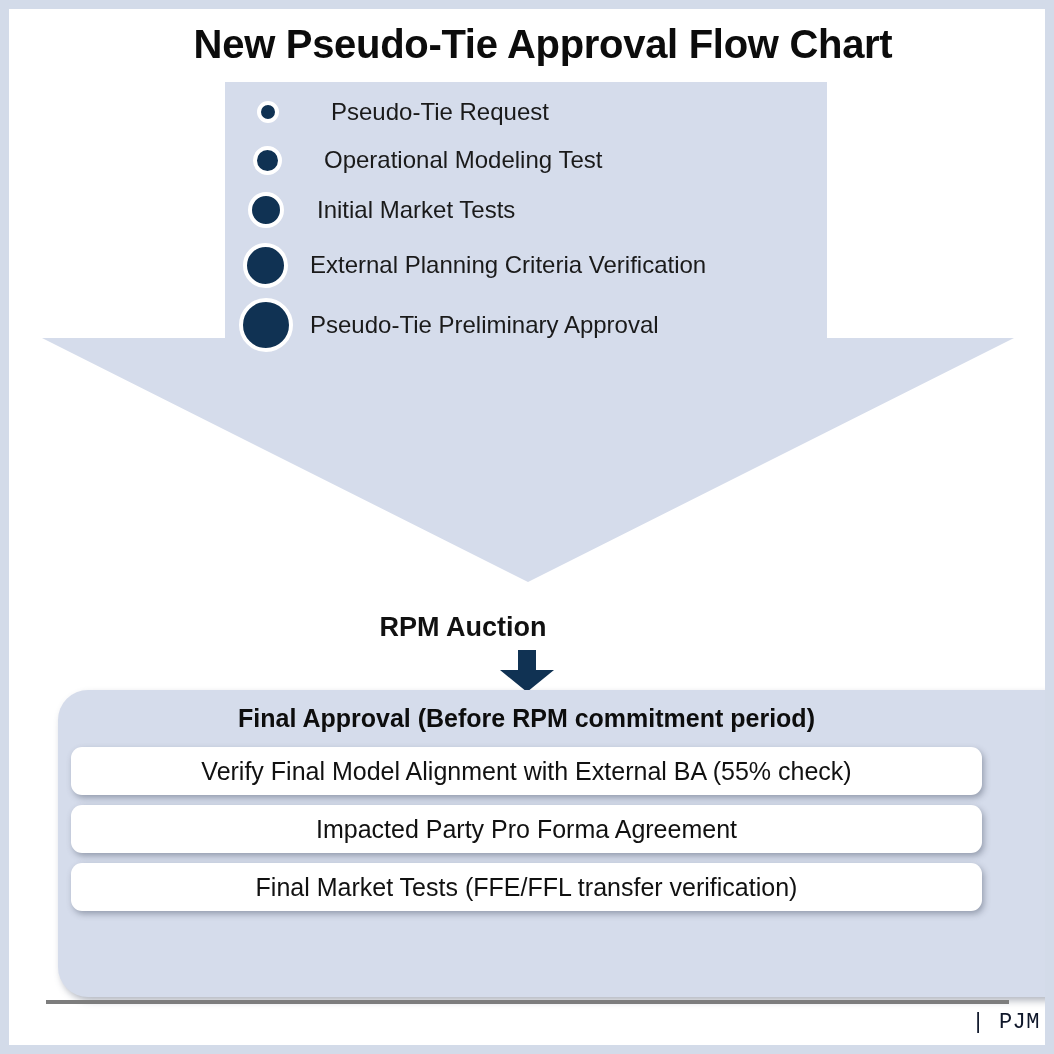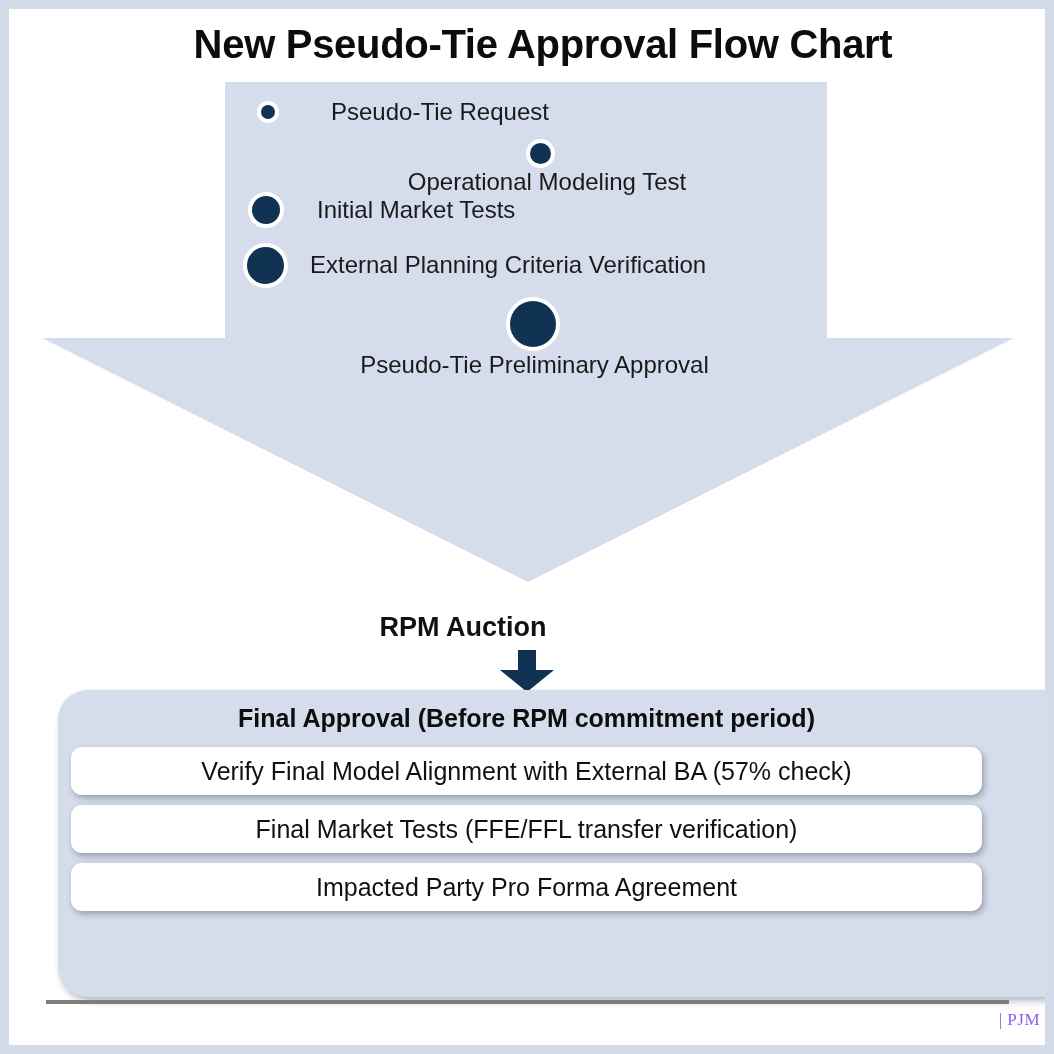--- a/index.html
+++ b/index.html
@@ -164,23 +164,23 @@
     left: 46px;
     top: 1000px;
     width: 963px;
     height: 4px;
     background: #7d7d7d;
   }
   #footer-brand {
     position: absolute;
     right: 14px;
     top: 1010px;
-    font-size: 17px;
-    color: #8b5cf6;
-    font-family: Liberation Serif, serif;
+    font-size: 22px;
+    color: #0f172a;
+    font-family: Liberation Mono, monospace;
     letter-spacing: 0.5px;
   }
 </style>
 </head>
 <body>
 
 <div id="slide">
 
   <div id="inner-white"></div>
 
@@ -192,53 +192,53 @@
     </svg>
   </div>
 
   <div id="steps">
 
     <div class="step-row" style="top:10px; height:40px;">
       <div class="bullet" style="width:22px;height:22px;margin-left:32px;"></div>
       <div class="step-label" style="margin-left:52px;">Pseudo-Tie Request</div>
     </div>
 
-    <div class="step-row" style="top:57px; height:42px;flex-direction:column;">
+    <div class="step-row" style="top:57px; height:42px;">
       <div class="bullet" style="width:29px;height:29px;margin-left:28px;"></div>
       <div class="step-label" style="margin-left:42px;">Operational Modeling Test</div>
     </div>
 
     <div class="step-row" style="top:159px; height:48px;">
       <div class="bullet" style="width:45px;height:45px;margin-left:18px;"></div>
       <div class="step-label" style="margin-left:22px;">External Planning Criteria Verification</div>
     </div>
 
     <div class="step-row" style="top:106px; height:44px;">
       <div class="bullet" style="width:36px;height:36px;margin-left:23px;"></div>
       <div class="step-label" style="margin-left:33px;">Initial Market Tests</div>
     </div>
 
-    <div class="step-row" style="top:215px; height:56px;flex-direction:column;">
+    <div class="step-row" style="top:215px; height:56px;">
       <div class="bullet" style="width:54px;height:54px;margin-left:14px;"></div>
       <div class="step-label" style="margin-left:17px;">Pseudo-Tie Preliminary Approval</div>
     </div>
 
   </div>
 
   <div id="rpm-label">RPM Auction</div>
   <svg id="rpm-arrow" viewBox="0 0 58 42">
     <polygon points="20,0 38,0 38,20 56,20 29,42 2,20 20,20" fill="#103253"></polygon>
   </svg>
 
   <div id="final-panel">
     <div id="final-heading">Final Approval (Before RPM commitment period)</div>
     <div id="final-rows">
-      <div class="final-row">Verify Final Model Alignment with External BA (57% check)</div>
+      <div class="final-row">Verify Final Model Alignment with External BA (55% check)</div>
+      <div class="final-row">Impacted Party Pro Forma Agreement</div>
       <div class="final-row">Final Market Tests (FFE/FFL transfer verification)</div>
-      <div class="final-row">Impacted Party Pro Forma Agreement</div>
     </div>
   </div>
 
   <div id="footer-rule"></div>
   <div id="footer-brand">| PJM</div>
 
   <div id="frame-border"></div>
 
 </div>
 

